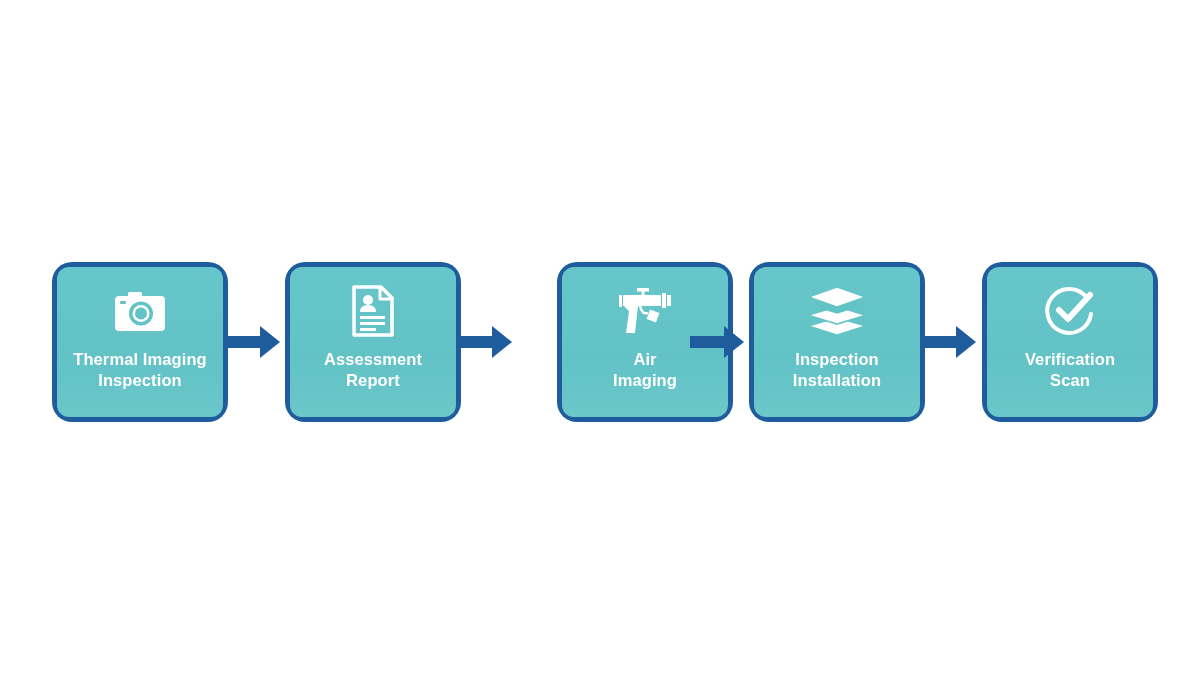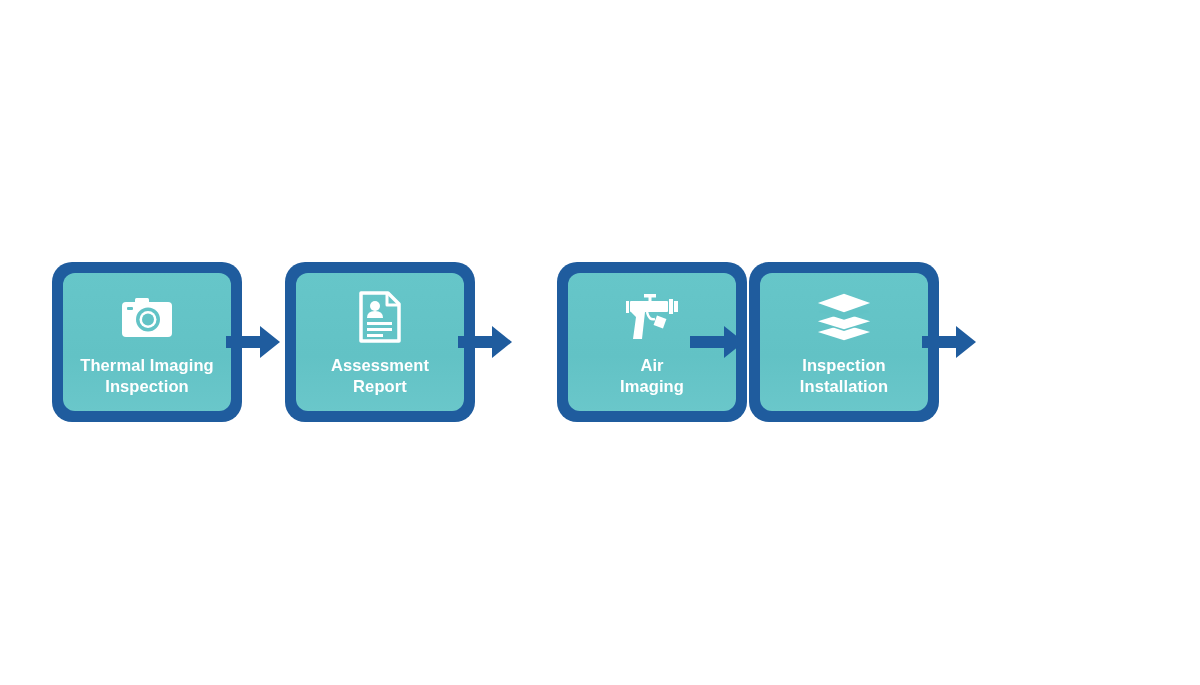--- a/index.html
+++ b/index.html
@@ -17,26 +17,26 @@
     .flow {
       position: absolute;
       left: 0;
       top: 0;
       width: 1200px;
       height: 685px;
     }
     .step {
       position: absolute;
       top: 262px;
-      width: 190px;
+      width: 176px;
       height: 160px;
       box-sizing: border-box;
       background: #1f5c9e;
       border-radius: 20px;
-      padding: 11px;
+      padding: 5px;
     }
     .step-inner {
       width: 100%;
       height: 100%;
       box-sizing: border-box;
       background: linear-gradient(180deg, #66c6c9 0%, #62c2c5 60%, #6ac7ca 100%);
       border-radius: 12px;
       display: flex;
       flex-direction: column;
       align-items: center;
@@ -173,14 +173,28 @@
     </div>
   </div>
 
   <div class="arrow" style="left:922px;">
     <svg width="54" height="32" viewBox="0 0 54 32">
       <rect x="0" y="10" width="36" height="12" fill="#1f5c9e"></rect>
       <polygon points="34,0 54,16 34,32" fill="#1f5c9e"></polygon>
     </svg>
   </div>
 
+  <div class="step" style="left:982px;">
+    <div class="step-inner">
+      <div class="icon">
+        <svg width="54" height="54" viewBox="0 0 54 54">
+          <path d="M44 14 A22 22 0 1 0 48 30" fill="none" stroke="#ffffff" stroke-width="4" stroke-linecap="round"></path>
+          <path d="M16 26 L25 35 L47 11" fill="none" stroke="#ffffff" stroke-width="6" stroke-linecap="round" stroke-linejoin="round"></path>
+        </svg>
+      </div>
+      <div class="label">
+        <span>Verification</span>
+        <span>Scan</span>
+      </div>
+    </div>
+  </div>
 
 </div>
 
 </body></html>

